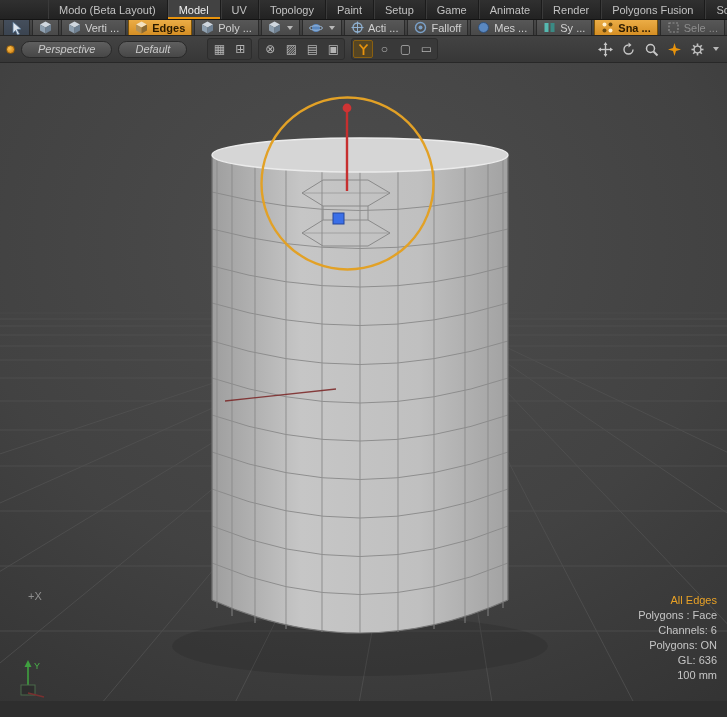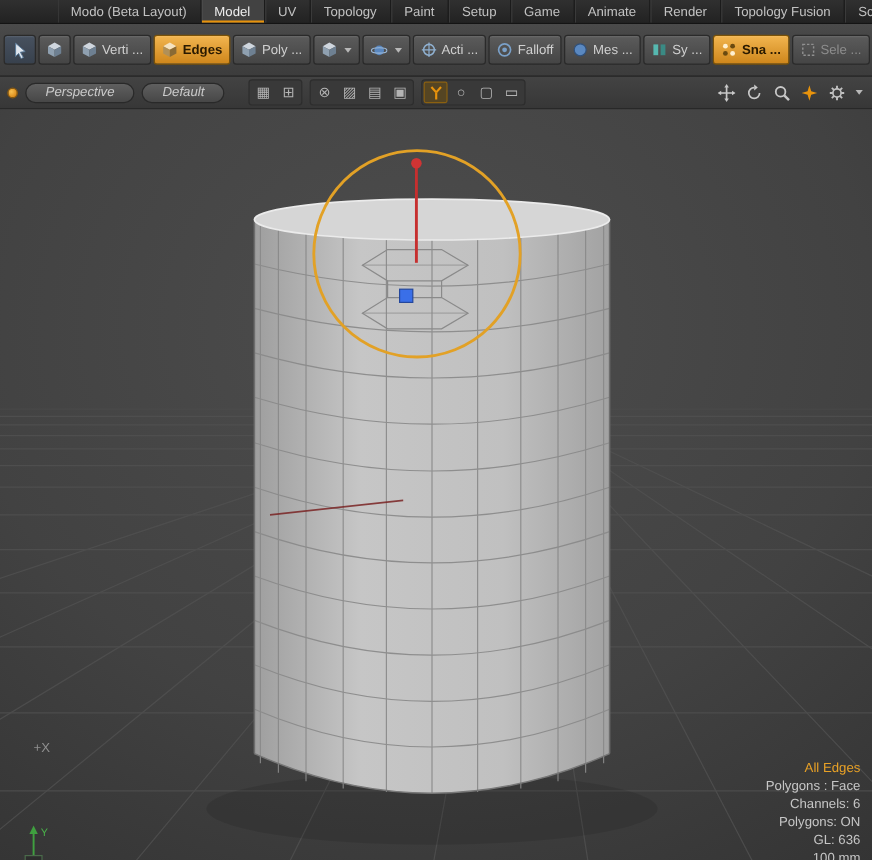--- a/index.html
+++ b/index.html
@@ -8,21 +8,21 @@
     width:727px;height:717px;overflow:hidden;background:#2e2e2e;
     font-family:"Liberation Sans","DejaVu Sans",sans-serif;
     -webkit-font-smoothing:antialiased;
   }
   
   .menubar{height:20px;background:linear-gradient(#303030,#222);display:flex;align-items:stretch;overflow:hidden;border-bottom:1px solid #141414;padding-left:48px;}
   .menu-tab{flex:0 0 auto;display:flex;align-items:center;padding:0 11px;font-size:11px;color:#c2c2c2;
     border-right:1px solid #1b1b1b;box-shadow:inset 1px 0 0 #3a3a3a;white-space:nowrap;cursor:default;}
   .menu-tab.active{background:#424242;color:#eee;box-shadow:inset 0 -2px 0 #e8930c, inset 1px 0 0 #4d4d4d;}
   
-  .toolbar{height:44px;background:linear-gradient(#4a4a4a,#3c3c3c);border-bottom:1px solid #242424;
+  .toolbar{height:16px;background:linear-gradient(#4a4a4a,#3c3c3c);border-bottom:1px solid #242424;
     display:flex;align-items:center;gap:2px;padding:0 3px;overflow:hidden;}
   .tbtn{flex:0 0 auto;height:25px;display:flex;align-items:center;gap:4px;padding:0 6px;
     background:linear-gradient(#5b5b5b,#454545);border:1px solid #2a2a2a;border-radius:3px;
     font-size:11px;color:#d0d0d0;font-family:inherit;cursor:default;
     box-shadow:inset 0 1px 0 rgba(255,255,255,0.08);}
   .tbtn.orange{background:linear-gradient(#f2b54f,#ce861b);border-color:#7a5208;color:#2a1a00;font-weight:bold;align-items:center;}
   .tbtn.dark{background:linear-gradient(#47515f,#38414d);}
   .tbtn.disabled{color:#8d8d8d;}
   .caret{width:0;height:0;border-left:3.5px solid transparent;border-right:3.5px solid transparent;border-top:4px solid #b8b8b8;margin-left:2px;}
   
@@ -34,41 +34,41 @@
     background:linear-gradient(#5f5f5f,#474747);border:1px solid #292929;font-size:11px;color:#cacaca;cursor:default;font-style:italic;}
   .vgroup{display:flex;gap:1px;background:#393939;border:1px solid #2d2d2d;border-radius:3px;padding:1px;}
   .vbtn{width:20px;height:18px;display:flex;align-items:center;justify-content:center;font-size:12px;
     color:#b4b4b4;border-radius:2px;cursor:default;}
   .vbtn.active{background:#554523;border:1px solid #8a6010;}
   .nav-icons{margin-left:auto;display:flex;align-items:center;gap:5px;padding-right:2px;}
   .nav-btn{width:18px;height:18px;display:flex;align-items:center;justify-content:center;cursor:default;}
   
   .viewport{position:relative;width:727px;height:638px;background:#3e3e3e;overflow:hidden;}
   .scene{position:absolute;left:0;top:0;}
-  .hud{position:absolute;right:10px;bottom:6px;text-align:right;font-size:11px;line-height:15px;color:#c6c6c6;}
+  .hud{position:absolute;right:10px;bottom:18px;text-align:right;font-size:11px;line-height:15px;color:#c6c6c6;}
   .hud-mode{color:#e8a126;}
   .axis-x{position:absolute;left:28px;top:527px;font-size:11px;color:#8f8f8f;}
   .gizmo{position:absolute;left:12px;bottom:2px;}
 </style>
 </head>
 <body>
 
 <div class="app">
 
   <div class="menubar">
     <div class="menu-tab">Modo (Beta Layout)</div>
     <div class="menu-tab active">Model</div>
     <div class="menu-tab">UV</div>
     <div class="menu-tab">Topology</div>
     <div class="menu-tab">Paint</div>
     <div class="menu-tab">Setup</div>
     <div class="menu-tab">Game</div>
     <div class="menu-tab">Animate</div>
     <div class="menu-tab">Render</div>
-    <div class="menu-tab">Topology Fusion</div>
+    <div class="menu-tab">Polygons Fusion</div>
     <div class="menu-tab">Scrip</div>
   </div>
 
   <div class="toolbar">
     <button class="tbtn dark">
       <svg width="13" height="14" viewBox="0 0 13 14">
           <polygon points="3,1 11,8 7,8.5 9.5,13 7.5,13.8 5.5,9.5 3,12" fill="#dfe6ee" stroke="#5a7a9a" stroke-width="0.8"></polygon>
         </svg>
     </button>
     <button class="tbtn">

